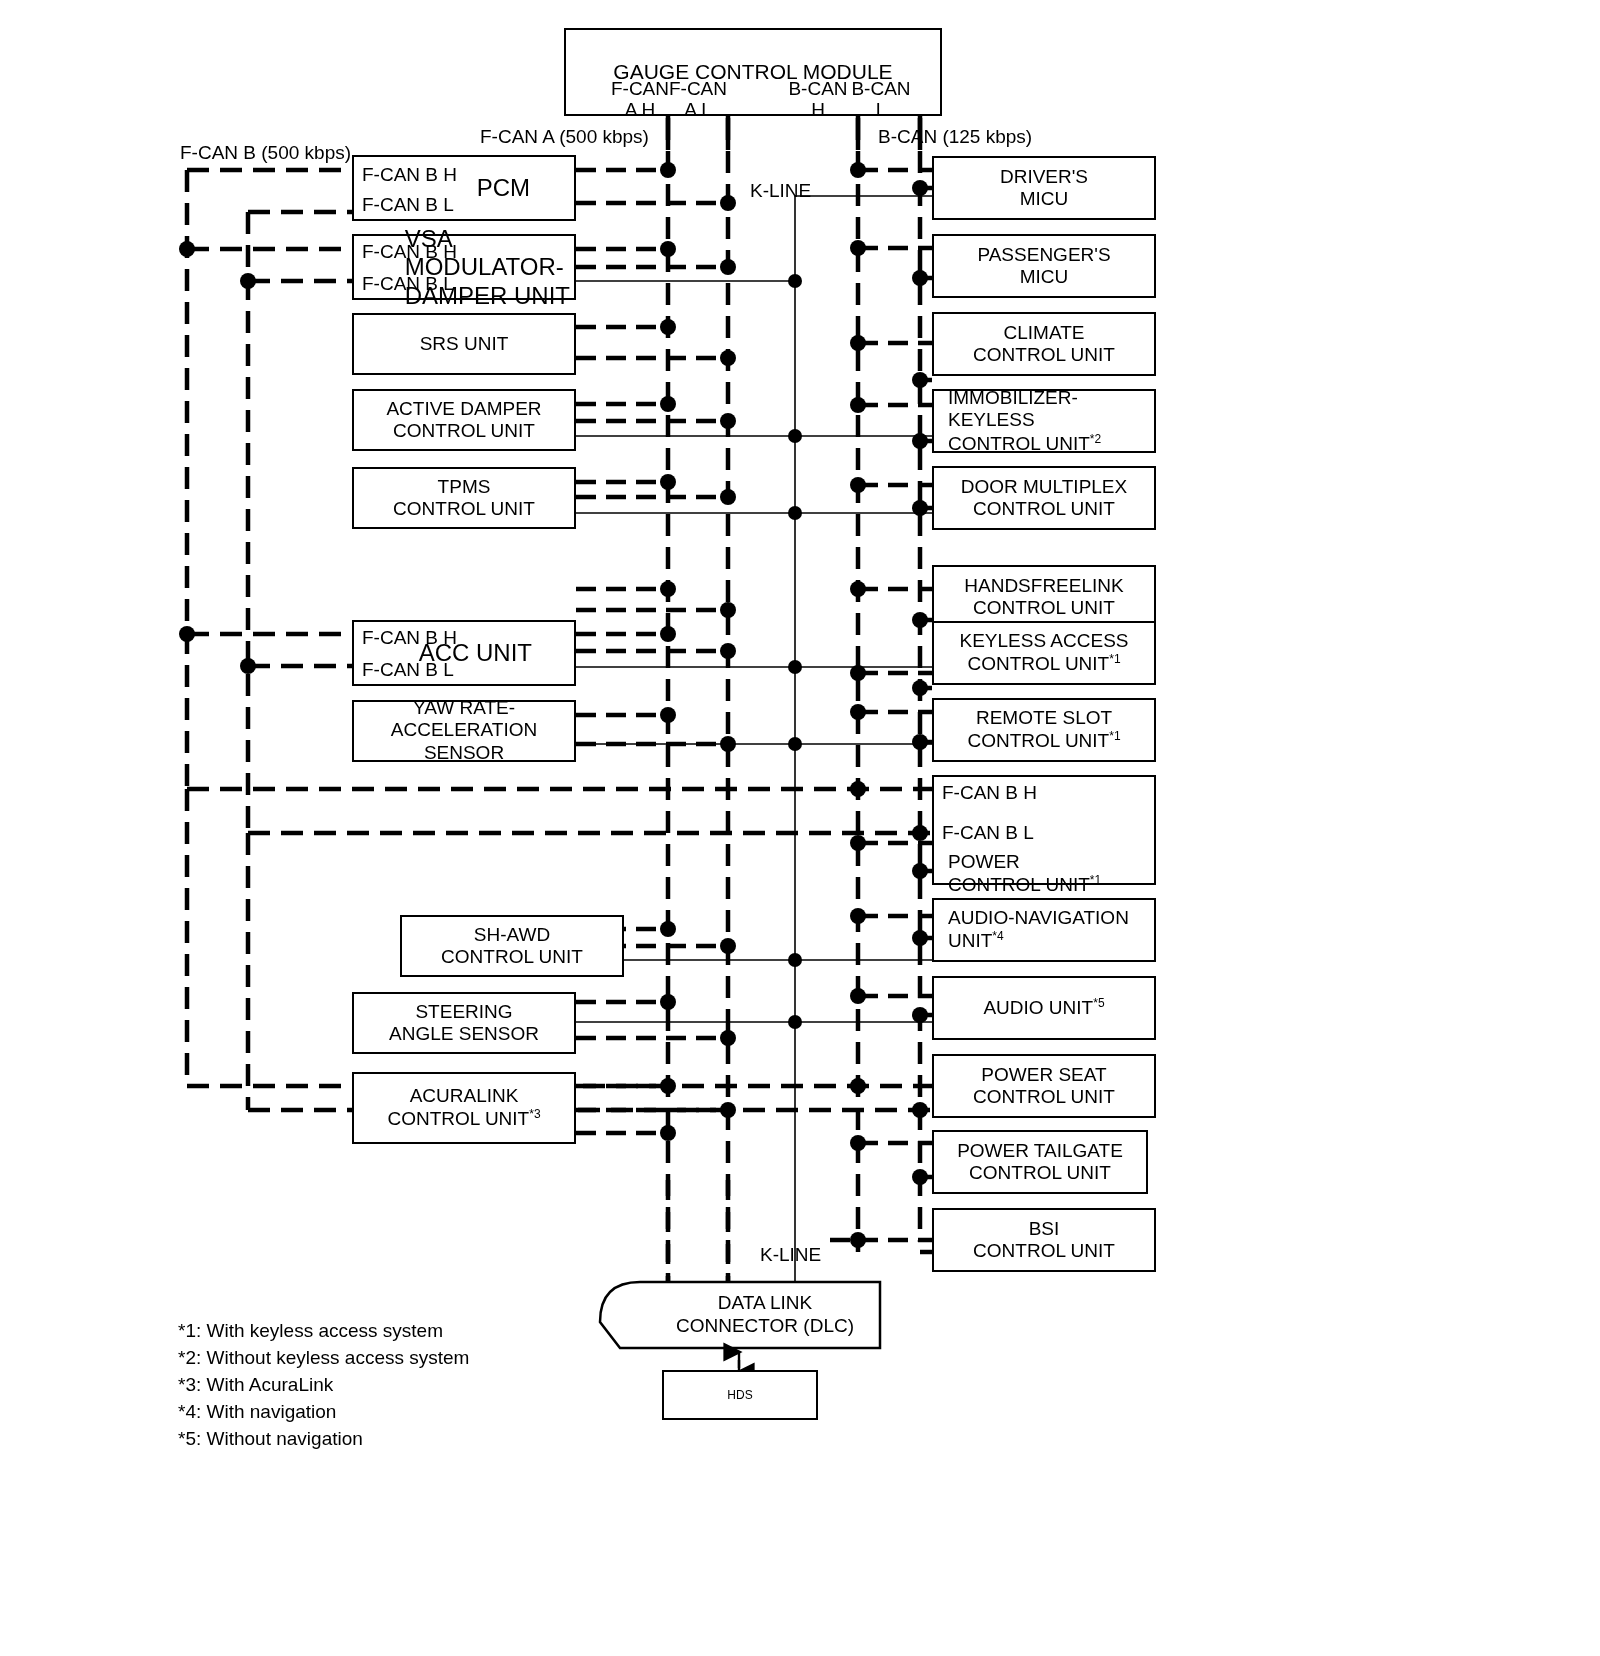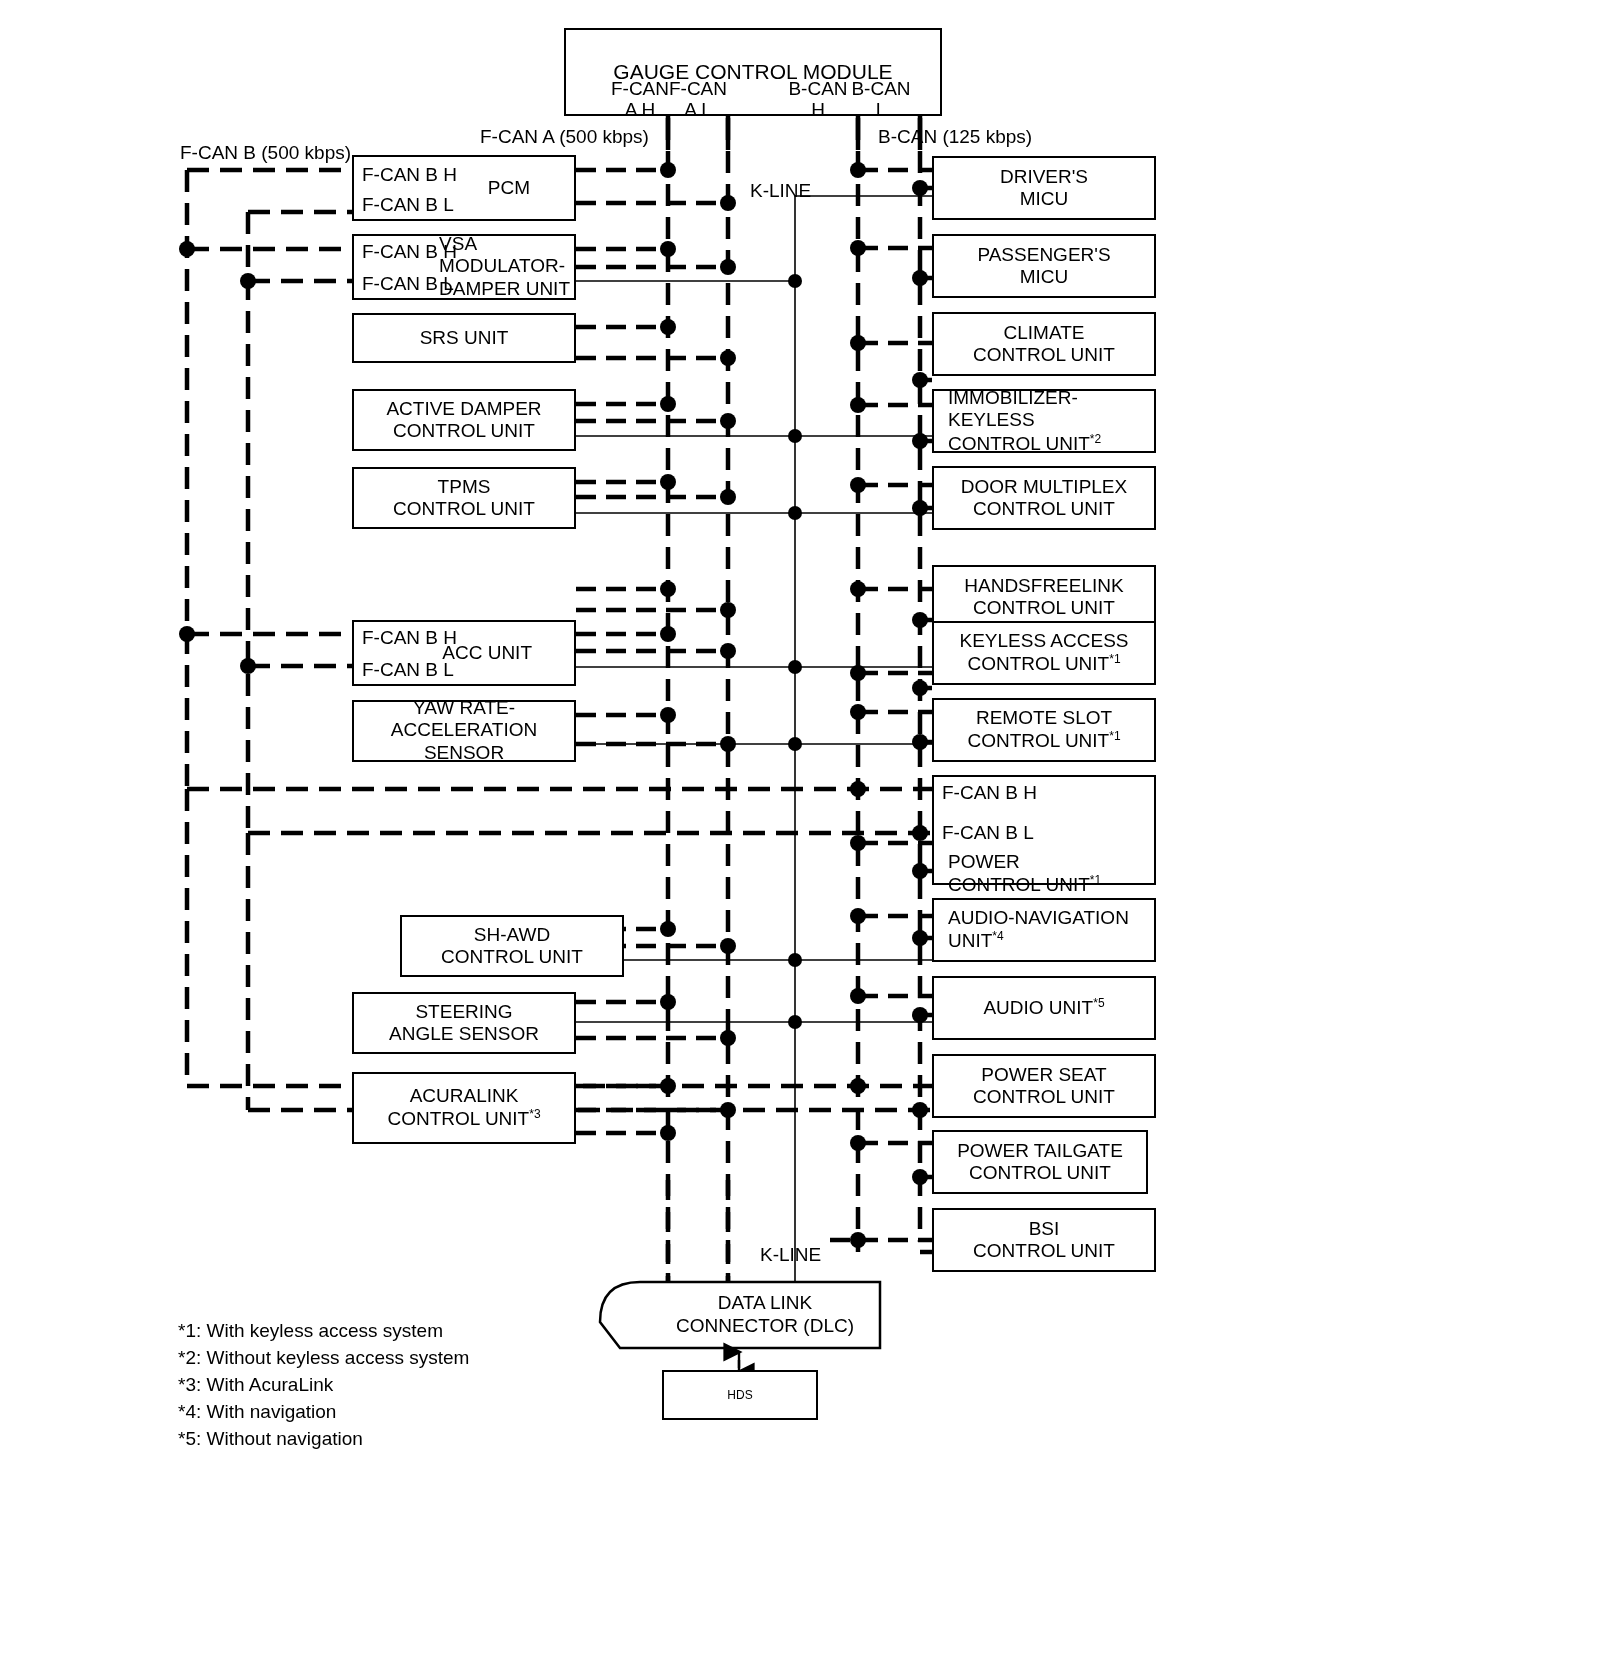--- a/index.html
+++ b/index.html
@@ -5,21 +5,21 @@
 <style>
   html,body{margin:0;padding:0;background:#ffffff;}
   body{font-family:"Liberation Sans", sans-serif;color:#000;}
   #stage{position:relative;width:1600px;height:1656px;background:#fff;overflow:hidden;}
   svg#wires{position:absolute;left:0;top:0;width:1600px;height:1656px;}
 
   .node{position:absolute;border:2px solid #000;background:#fff;box-sizing:border-box;}
   .node .ctr{position:absolute;left:0;right:0;top:50%;transform:translateY(-50%);
              text-align:center;font-size:19px;line-height:1.18;white-space:pre-line;}
   .node .ctrR{position:absolute;right:14px;top:50%;transform:translateY(-50%);
-             text-align:left;font-size:19px;line-height:1.18;white-space:pre-line;}
+             text-align:left;font-size:24px;line-height:1.18;white-space:pre-line;}
   .node .lbl-tl{position:absolute;left:8px;font-size:19px;line-height:1.1;white-space:nowrap;}
 
   .freetext{position:absolute;font-size:19px;line-height:1.2;white-space:pre-line;}
   .sup{font-size:12px;vertical-align:super;}
 
   .footnotes{position:absolute;font-size:19px;line-height:1.42;white-space:pre-line;}
 
   .gauge{position:absolute;border:2px solid #000;background:#fff;box-sizing:border-box;}
   .gauge .title{position:absolute;left:0;right:0;top:30px;text-align:center;font-size:21px;}
   .port{position:absolute;font-size:19px;line-height:1.12;text-align:center;white-space:pre-line;}
@@ -265,21 +265,21 @@
   </div>
 
   <div class="node" style="left:352px;top:234px;width:224px;height:66px;">
     <div class="lbl-tl" style="top:6px;">F-CAN B H</div>
     <div class="lbl-tl" style="top:38px;">F-CAN B L</div>
     <div class="ctrR" style="right:4px;top:50%;text-align:left;">VSA
 MODULATOR-
 DAMPER UNIT</div>
   </div>
 
-  <div class="node" style="left:352px;top:313px;width:224px;height:50px;">
+  <div class="node" style="left:352px;top:313px;width:224px;height:62px;">
     <div class="ctr">SRS UNIT</div>
   </div>
 
   <div class="node" style="left:352px;top:389px;width:224px;height:62px;">
     <div class="ctr">ACTIVE DAMPER
 CONTROL UNIT</div>
   </div>
 
   <div class="node" style="left:352px;top:467px;width:224px;height:62px;">
     <div class="ctr">TPMS

